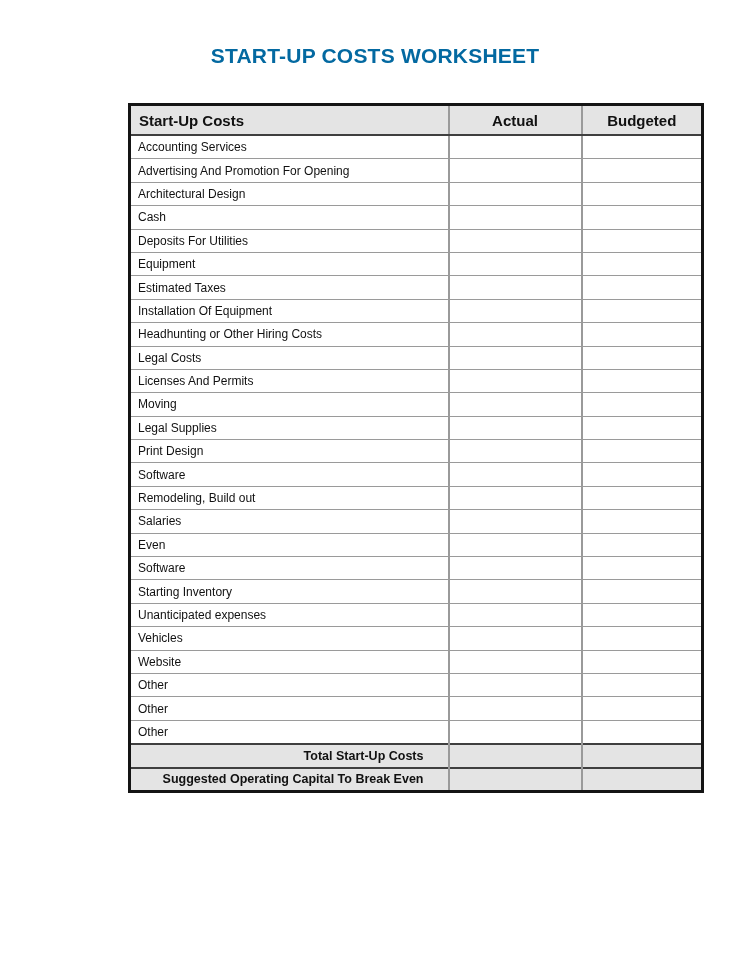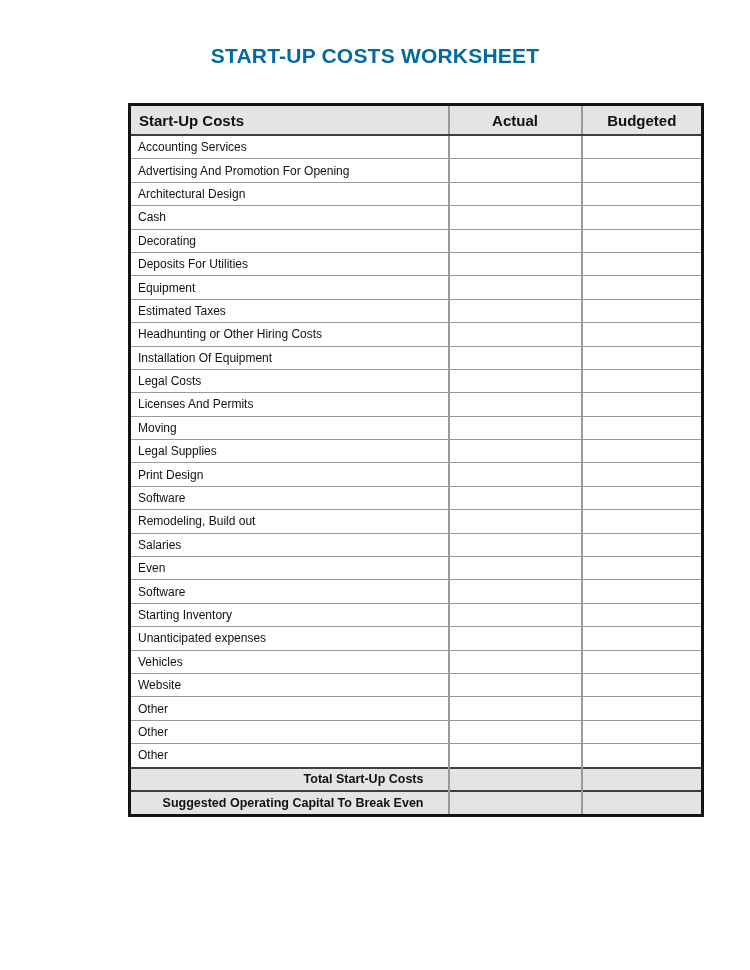--- a/index.html
+++ b/index.html
@@ -123,46 +123,41 @@
     <td class="label-cell">Architectural Design</td>
     <td class="value-cell"></td>
     <td class="value-cell"></td>
   </tr>
         <tr class="cost-row">
     <td class="label-cell">Cash</td>
     <td class="value-cell"></td>
     <td class="value-cell"></td>
   </tr>
         <tr class="cost-row">
-    <td class="label-cell">Decorating</td>
-    <td class="value-cell"></td>
-    <td class="value-cell"></td>
-  </tr>
-        <tr class="cost-row">
     <td class="label-cell">Deposits For Utilities</td>
     <td class="value-cell"></td>
     <td class="value-cell"></td>
   </tr>
         <tr class="cost-row">
     <td class="label-cell">Equipment</td>
     <td class="value-cell"></td>
     <td class="value-cell"></td>
   </tr>
         <tr class="cost-row">
     <td class="label-cell">Estimated Taxes</td>
     <td class="value-cell"></td>
     <td class="value-cell"></td>
   </tr>
         <tr class="cost-row">
+    <td class="label-cell">Installation Of Equipment</td>
+    <td class="value-cell"></td>
+    <td class="value-cell"></td>
+  </tr>
+        <tr class="cost-row">
     <td class="label-cell">Headhunting or Other Hiring Costs</td>
-    <td class="value-cell"></td>
-    <td class="value-cell"></td>
-  </tr>
-        <tr class="cost-row">
-    <td class="label-cell">Installation Of Equipment</td>
     <td class="value-cell"></td>
     <td class="value-cell"></td>
   </tr>
         <tr class="cost-row">
     <td class="label-cell">Legal Costs</td>
     <td class="value-cell"></td>
     <td class="value-cell"></td>
   </tr>
         <tr class="cost-row">
     <td class="label-cell">Licenses And Permits</td>

